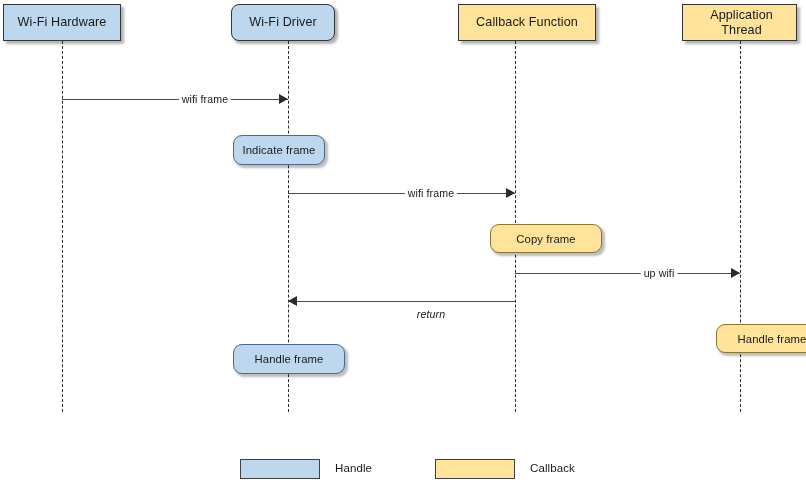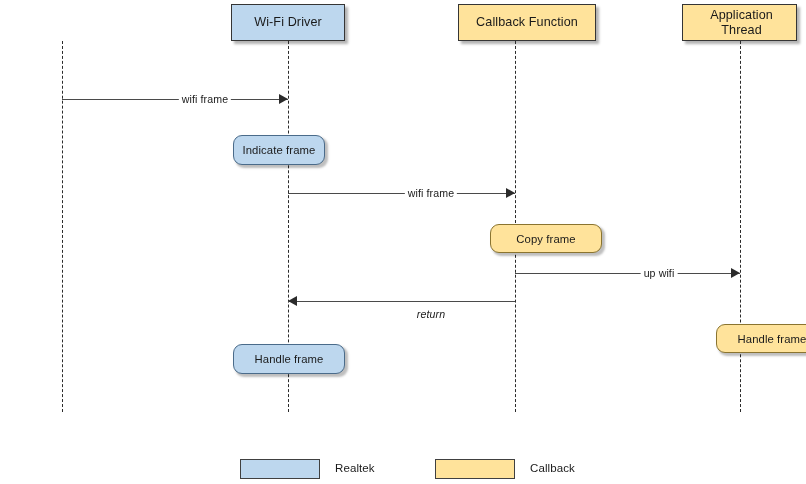--- a/index.html
+++ b/index.html
@@ -96,21 +96,24 @@
     font-size: 11.5px;
     white-space: nowrap;
     letter-spacing: 0.1px;
   }
 </style>
 </head>
 <body>
 
 <div id="diagram">
 
-  <div class="lifeline-head fill-blue" style="left:231px; top:4px; width:114px; height:37px;">
+  <div class="lifeline-head fill-blue" style="left:3px; top:4px; width:118px; height:37px;">
+    <span>Wi-Fi Hardware</span>
+  </div>
+  <div class="lifeline-head fill-blue" style="left:231px; top:4px; width:104px; height:37px;border-radius:8px;">
     <span>Wi-Fi Driver</span>
   </div>
   <div class="lifeline-head fill-yellow" style="left:458px; top:4px; width:138px; height:37px;">
     <span>Callback Function</span>
   </div>
   <div class="lifeline-head fill-yellow" style="left:682px; top:4px; width:115px; height:37px;padding-left:7px;">
     <span>Application Thread</span>
   </div>
 
   <div class="lifeline" style="left:62px;  top:41px; height:371px;"></div>
@@ -144,18 +147,18 @@
 
   <div class="action-box yellow-box fill-yellow" style="left:684px; top:324px; width:112px; height:29px;">
     <span>Handle frame</span>
   </div>
 
   <div class="action-box fill-blue" style="left:233px; top:344px; width:112px; height:30px;">
     <span>Handle frame</span>
   </div>
 
   <div class="legend-swatch fill-blue" style="left:240px; top:459px; width:80px; height:20px;"></div>
-  <div class="legend-label" style="left:335px; top:462px;">Realtek</div>
+  <div class="legend-label" style="left:335px; top:462px;">Handle</div>
 
   <div class="legend-swatch fill-yellow" style="left:435px; top:459px; width:80px; height:20px;"></div>
   <div class="legend-label" style="left:530px; top:462px;">Callback</div>
 
 </div>
 
 </body></html>

